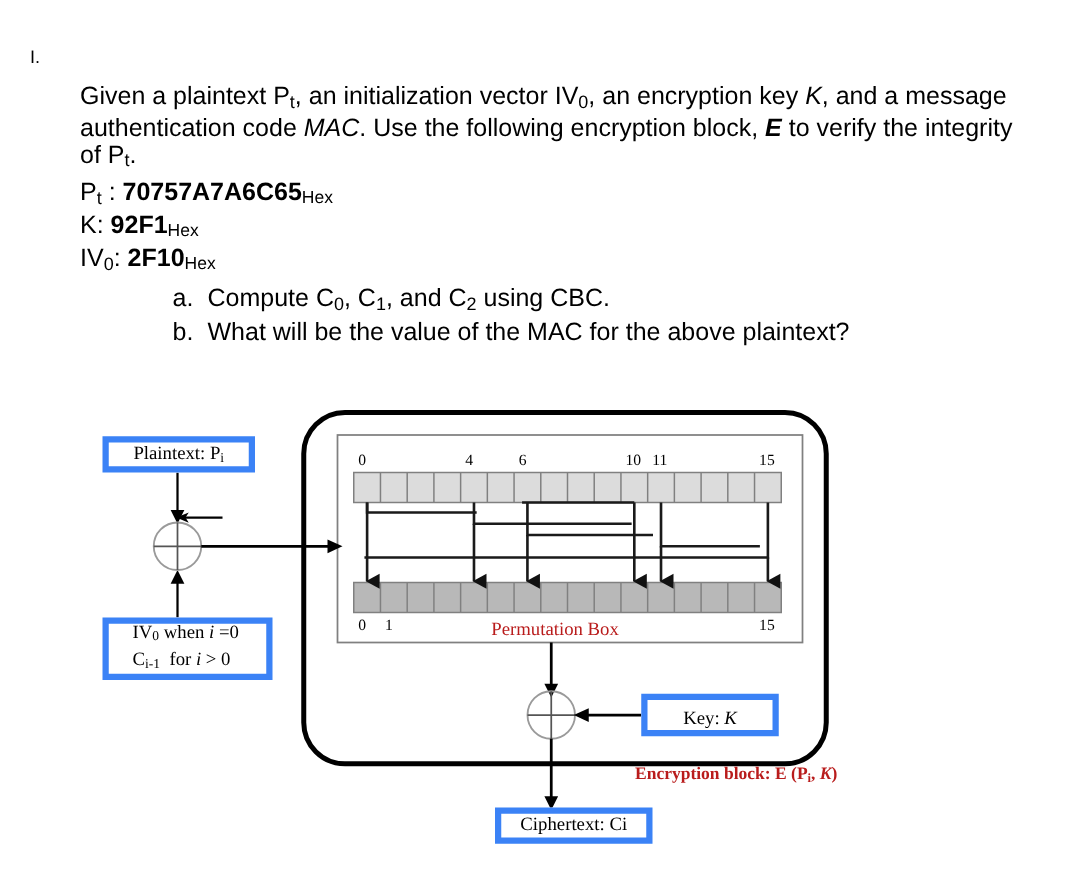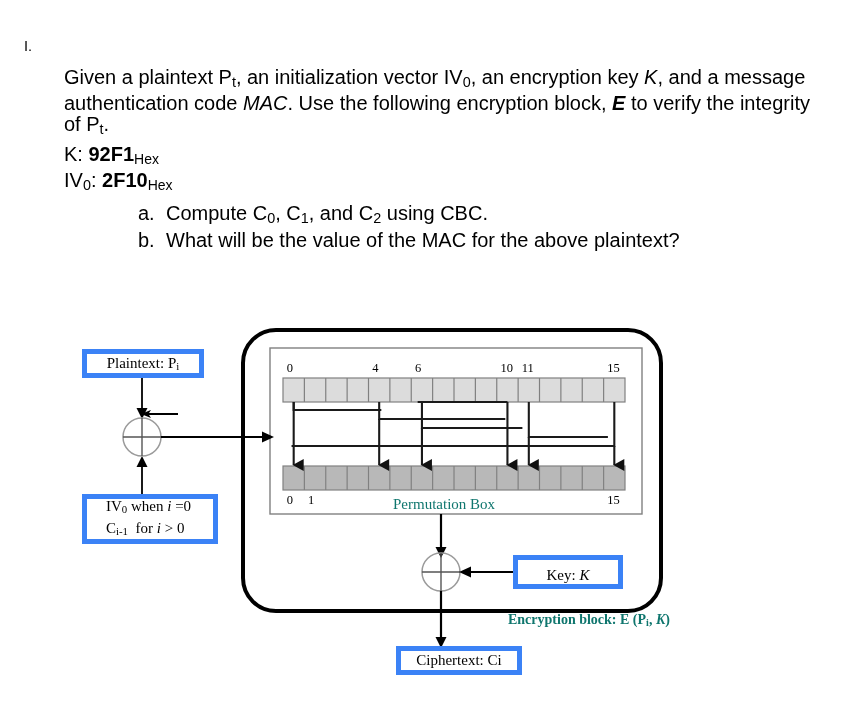--- a/index.html
+++ b/index.html
@@ -87,21 +87,21 @@
     pointer-events: none;
   }
   #diagram-svg {
     position: absolute;
     left: 0; top: 0;
   }
 
   .dgm-label {
     position: absolute;
     font-family: "Liberation Serif", serif;
-    color: #0f766e;
+    color: #b91c1c;
     pointer-events: auto;
   }
 
   
   .box {
     position: absolute;
     background: #ffffff;
     border: 5px solid #3b82f6;
     display: flex;
     align-items: center;
@@ -157,20 +157,21 @@
 
 <div id="question-block">
 
   <div class="q-numeral">I.</div>
 
   <div class="q-body">
 
     <p class="q-para"><span>Given a plaintext P</span><sub class="small">t</sub><span>, an initialization vector IV</span><sub class="small">0</sub><span>, an encryption key </span><i class="v">K</i><span>, and a message authentication code </span><i class="v">MAC</i><span>. Use the following encryption block, </span><b class="v"><i class="v">E</i></b><span> to verify the integrity of P</span><sub class="small">t</sub><span>.</span></p>
 
     <div class="q-lines">
+      <div class="q-line"><span>P</span><sub class="small">t</sub><span> : </span><b>70757A7A6C65</b><sub class="hex">Hex</sub></div>
 
       <div class="q-line"><span>K</span><sub class="small"></sub><span>: </span><b>92F1</b><sub class="hex">Hex</sub></div>
 
       <div class="q-line"><span>IV</span><sub class="small">0</sub><span>: </span><b>2F10</b><sub class="hex">Hex</sub></div>
 
     </div>
 
     <div class="q-sub">
       <div class="q-sub-row">
         <span class="q-sub-marker">a.</span>

